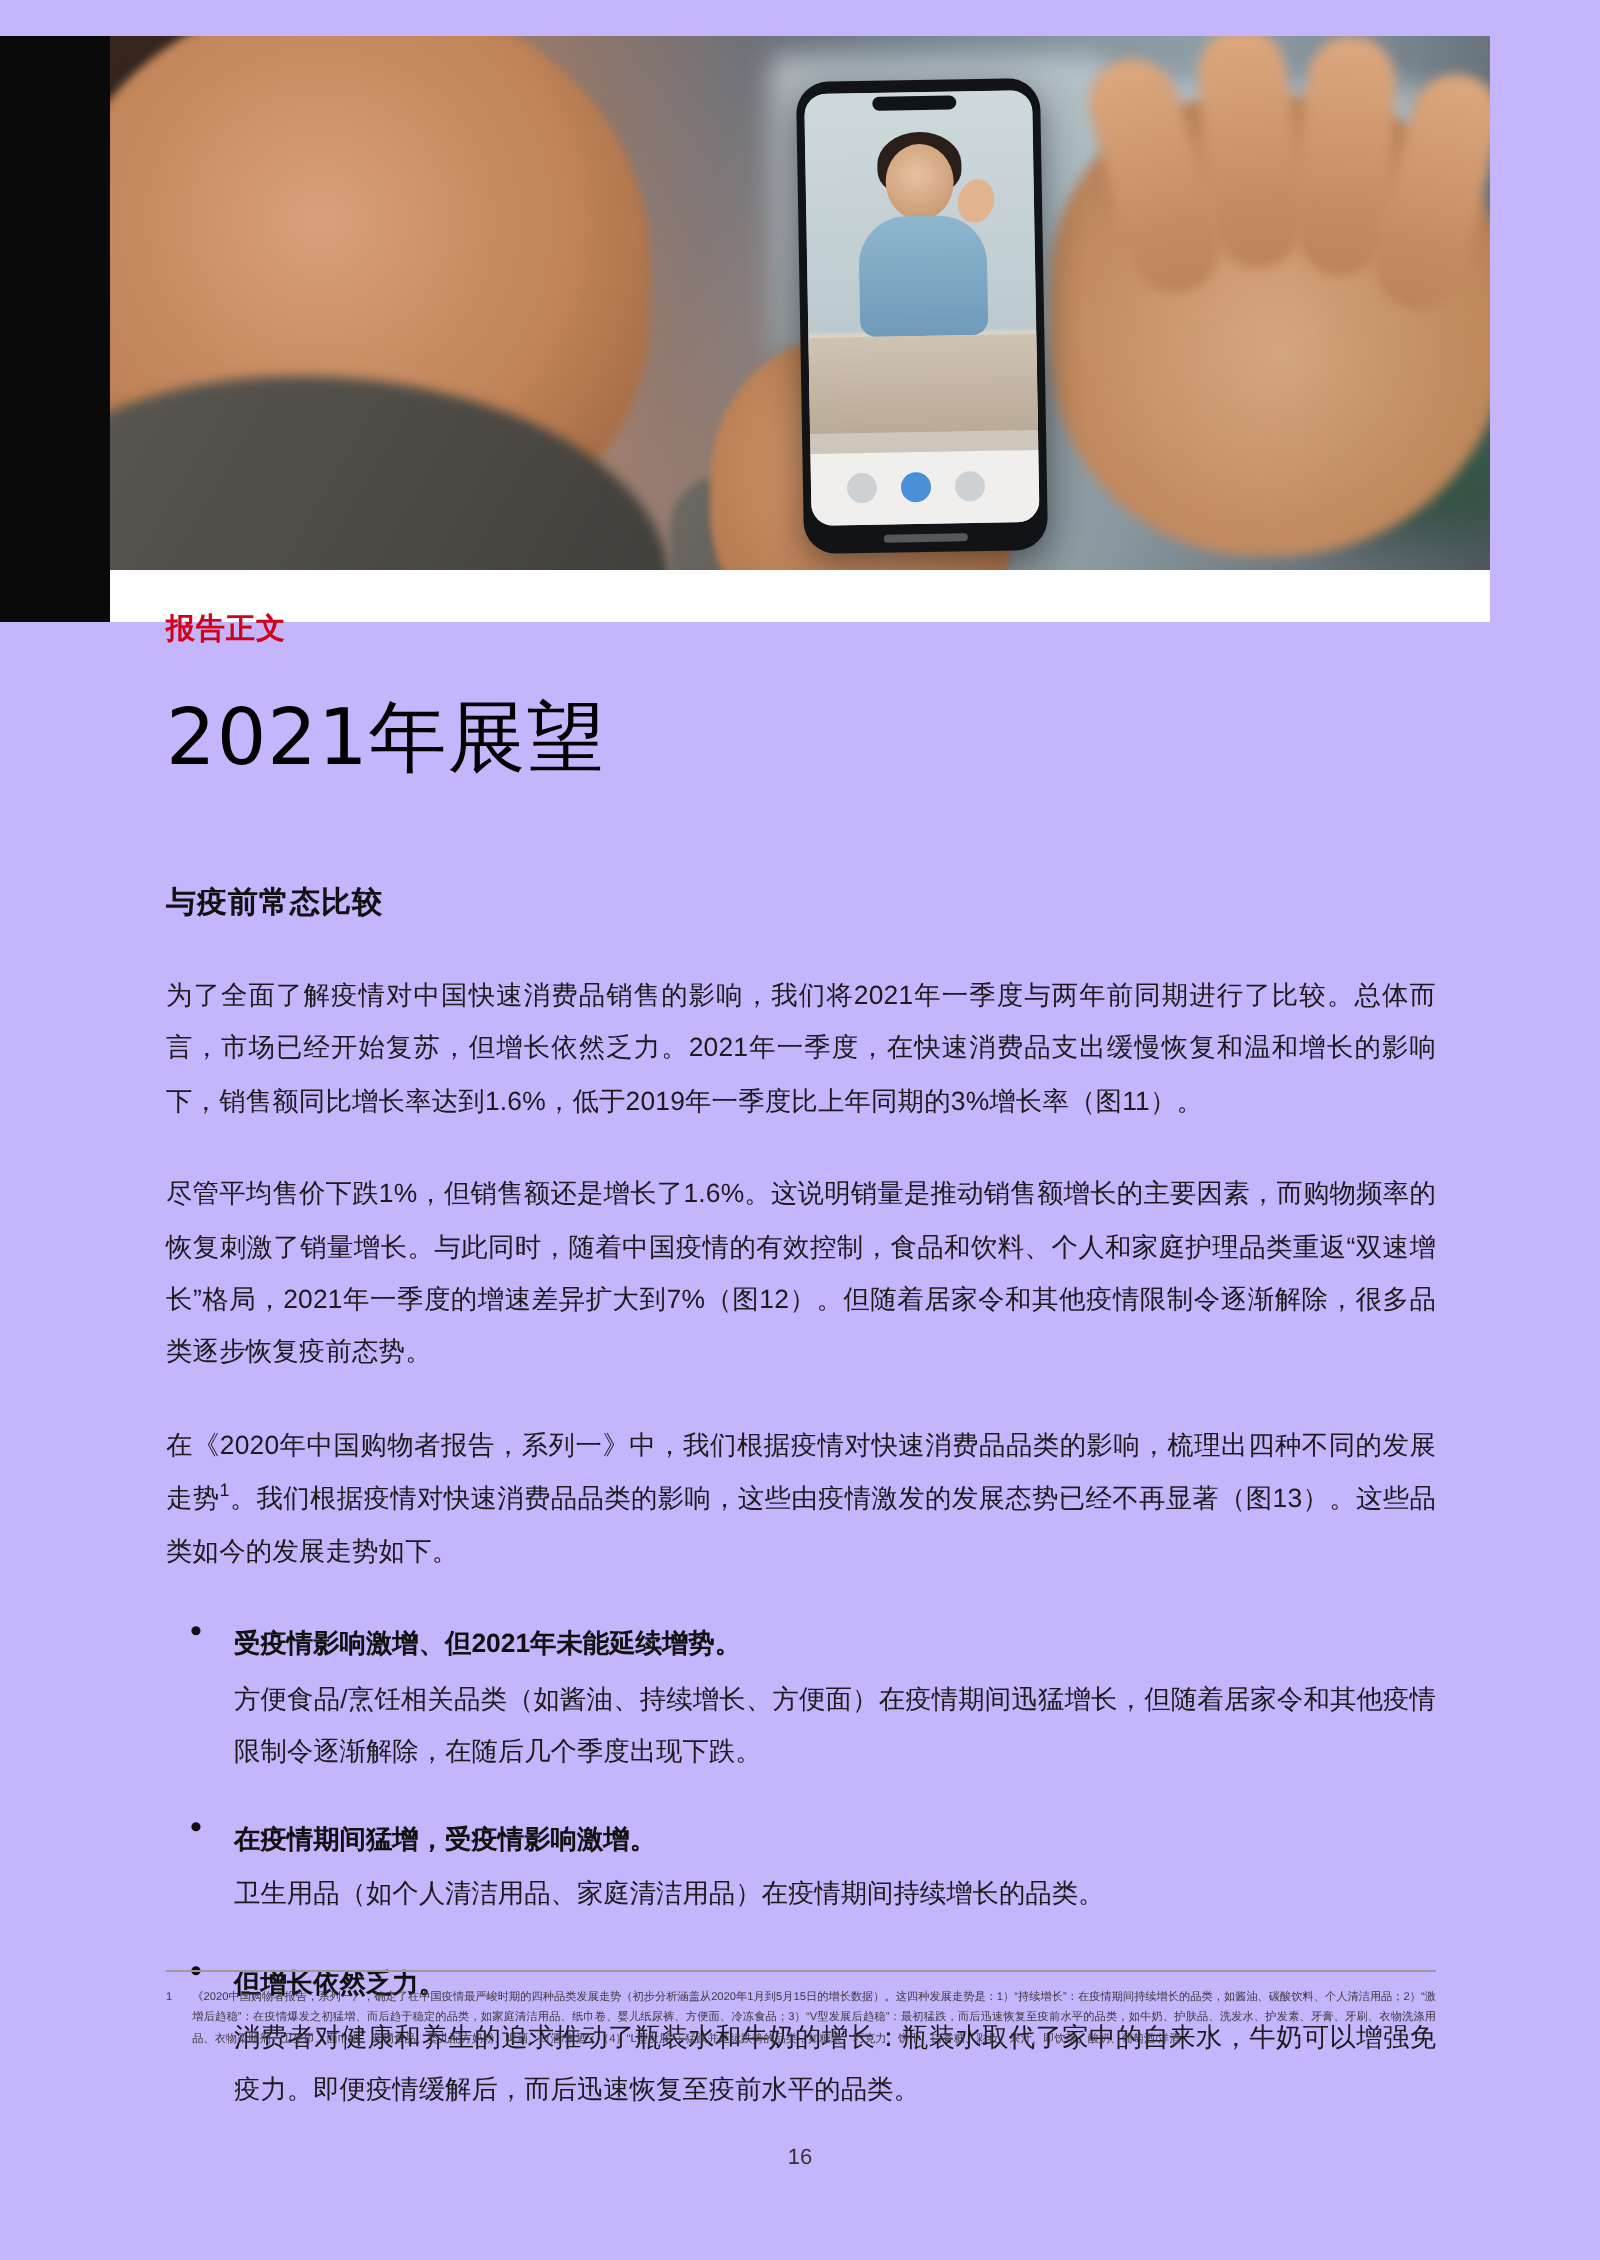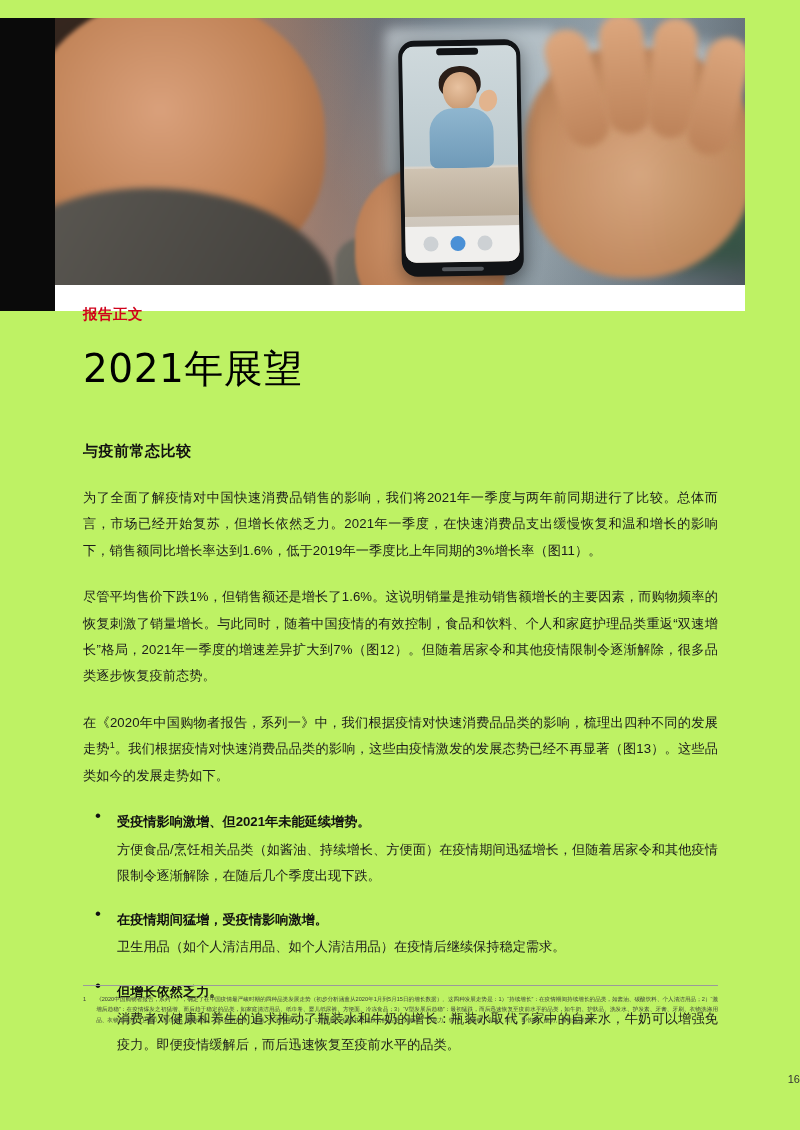--- a/index.html
+++ b/index.html
@@ -12,21 +12,21 @@
     color: #1a1a1a;
     position: relative;
     overflow: hidden;
   }
 
   .page {
     position: absolute;
     left: 0; top: 0;
     width: 800px;
     height: 1130px;
-    background: #bef264;
+    background: #c4b5fd;
   }
 
   
   .hero {
     position: absolute;
     left: 55px;
     top: 18px;
     width: 690px;
     height: 292px;
     overflow: hidden;
@@ -344,21 +344,21 @@
     text-align: justify;
   }
   .footnote-num { flex: 0 0 auto; }
   .footnote-text { flex: 1 1 auto; }
 
   .page-number {
     position: absolute;
     left: 0;
     right: 0;
     top: 1073px;
-    text-align: right;
+    text-align: center;
     font-size: 11px;
     color: #333;
   }
 </style>
 </head>
 <body>
 
 <div class="page">
 
   <div class="black-bar-left"></div>
@@ -413,21 +413,21 @@
 
     <p class="body"><span>在《2020年中国购物者报告，系列一》中，我们根据疫情对快速消费品品类的影响，梳理出四种不同的发展走势</span><sup>1</sup><span>。我们根据疫情对快速消费品品类的影响，这些由疫情激发的发展态势已经不再显著（图13）。这些品类如今的发展走势如下。</span></p>
 
     <ul class="bullets">
       <li class="bullet">
         <div class="bullet-title">受疫情影响激增、但2021年未能延续增势。</div>
         <div class="bullet-text">方便食品/烹饪相关品类（如酱油、持续增长、方便面）在疫情期间迅猛增长，但随着居家令和其他疫情限制令逐渐解除，在随后几个季度出现下跌。</div>
       </li>
       <li class="bullet">
         <div class="bullet-title">在疫情期间猛增，受疫情影响激增。</div>
-        <div class="bullet-text">卫生用品（如个人清洁用品、如个人清洁用品）在疫情后继续保持稳定需求。</div>
+        <div class="bullet-text">卫生用品（如个人清洁用品、家庭清洁用品）在疫情期间持续增长的品类。</div>
       </li>
       <li class="bullet">
         <div class="bullet-title">但增长依然乏力。</div>
         <div class="bullet-text">消费者对健康和养生的追求推动了瓶装水和牛奶的增长：瓶装水取代了家中的自来水，牛奶可以增强免疫力。即便疫情缓解后，而后迅速恢复至疫前水平的品类。</div>
       </li>
     </ul>
   </div>
 
   <div class="footnote-wrap">
     <div class="footnote-rule"></div>

